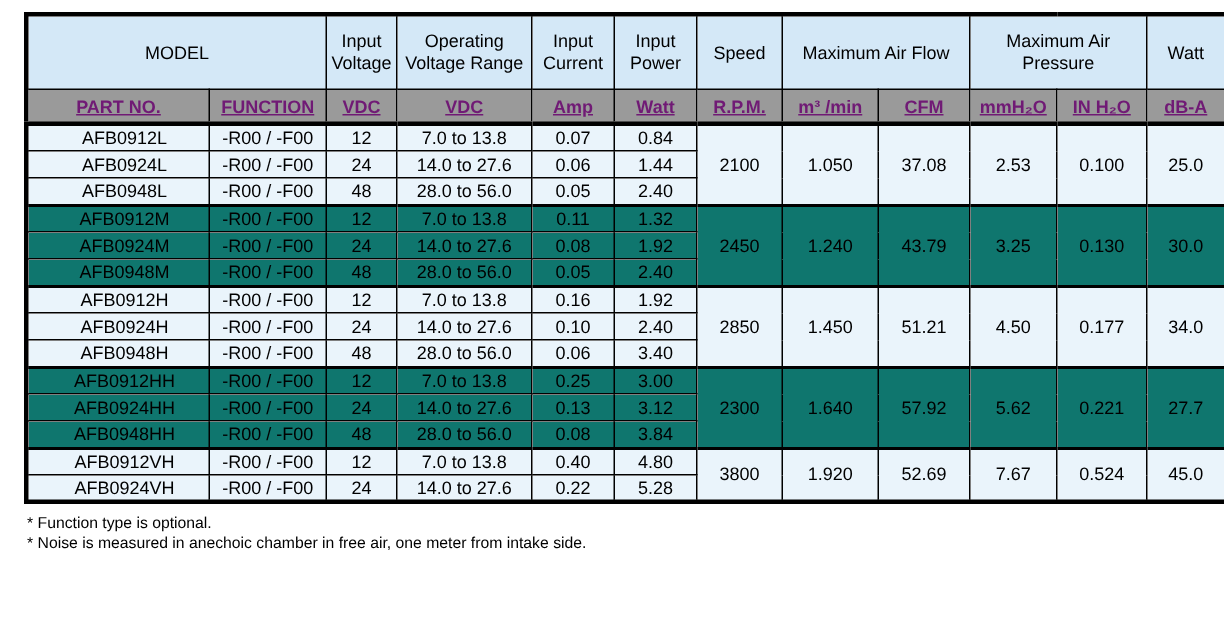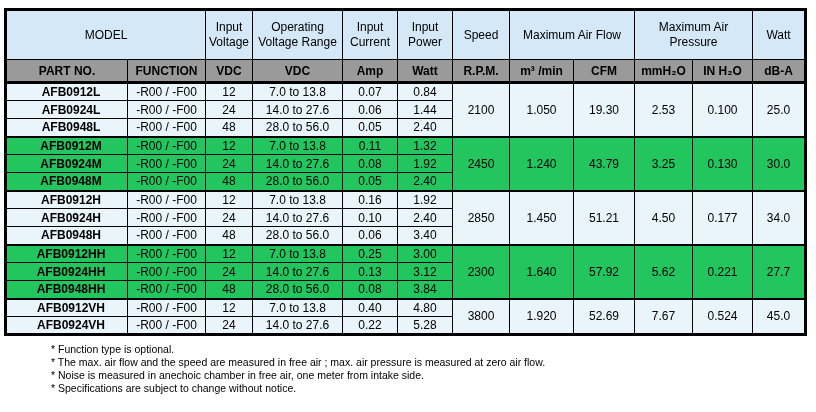--- a/index.html
+++ b/index.html
@@ -2,21 +2,21 @@
 <html><head>
 <meta charset="utf-8">
 <style>
   * { margin: 0; padding: 0; box-sizing: border-box; }
   html, body {
     width: 816px; height: 412px;
     background: #ffffff;
     font-family: "Liberation Sans", "DejaVu Sans", sans-serif;
     overflow: hidden;
   }
-  .page { padding: 8px 8px 0 4px; }
+  .page { padding: 8px 8px 0 16px; }
 
   table.spec {
     width: 800px;
     border-collapse: collapse;
     table-layout: fixed;
     border: 3px solid #000;
   }
   table.spec th, table.spec td {
     border: 1px solid #000;
     text-align: center;
@@ -30,36 +30,37 @@
     background: #d4e8f7;
     font-weight: normal;
     height: 50px;
     line-height: 1.25;
     white-space: normal;
     padding: 2px 1px;
   }
   
   tr.h2 th {
     background: #9a9a9a;
-    color: #000000;
+    color: #701a75;
     font-weight: bold;
     height: 23px;
     border-bottom: 3px solid #000;
     padding: 1px;
+    text-decoration: underline;
   }
   tbody td { height: 18px; padding: 0 2px; background: #eaf4fb; }
-  tr.band-gray td { background: #22c55e; }
+  tr.band-gray td { background: #0f766e; }
   tr.band-blue td { background: #eaf4fb; }
   tr.group-start td { border-top: 2px solid #000; }
   td.c-part {
     text-align: left;
     padding-left: 10px;
-    font-weight: bold;
-  }
-  .notes { padding: 7px 0 0 2px; margin-left: 45px; }
+    font-weight: normal;
+  }
+  .notes { padding: 7px 0 0 2px; }
   .note {
     font-size: 10.5px;
     line-height: 13px;
     color: #000;
   }
 </style>
 </head>
 <body>
 
 <div class="page">
@@ -108,21 +109,21 @@
     <tbody id="table-body">
         <tr class="band-blue group-start">
           <td class="c-part">AFB0912L</td>
           <td>-R00 / -F00</td>
           <td>12</td>
           <td>7.0 to 13.8</td>
           <td>0.07</td>
           <td>0.84</td>
           <td rowspan="3">2100</td>
           <td rowspan="3">1.050</td>
-          <td rowspan="3">19.30</td>
+          <td rowspan="3">37.08</td>
           <td rowspan="3">2.53</td>
           <td rowspan="3">0.100</td>
           <td rowspan="3">25.0</td>
         </tr>
         <tr class="band-blue">
           <td class="c-part">AFB0924L</td>
           <td>-R00 / -F00</td>
           <td>24</td>
           <td>14.0 to 27.6</td>
           <td>0.06</td>
@@ -245,17 +246,15 @@
           <td>-R00 / -F00</td>
           <td>24</td>
           <td>14.0 to 27.6</td>
           <td>0.22</td>
           <td>5.28</td>
         </tr>
       </tbody>
   </table>
   <div class="notes" id="footnotes">
       <div class="note">* Function type is optional.</div>
-      <div class="note">* The max. air flow and the speed are measured in free air ; max. air pressure is measured at zero air flow.</div>
       <div class="note">* Noise is measured in anechoic chamber in free air, one meter from intake side.</div>
-      <div class="note">* Specifications are subject to change without notice.</div>
     </div>
 </div>
 
 </body></html>

